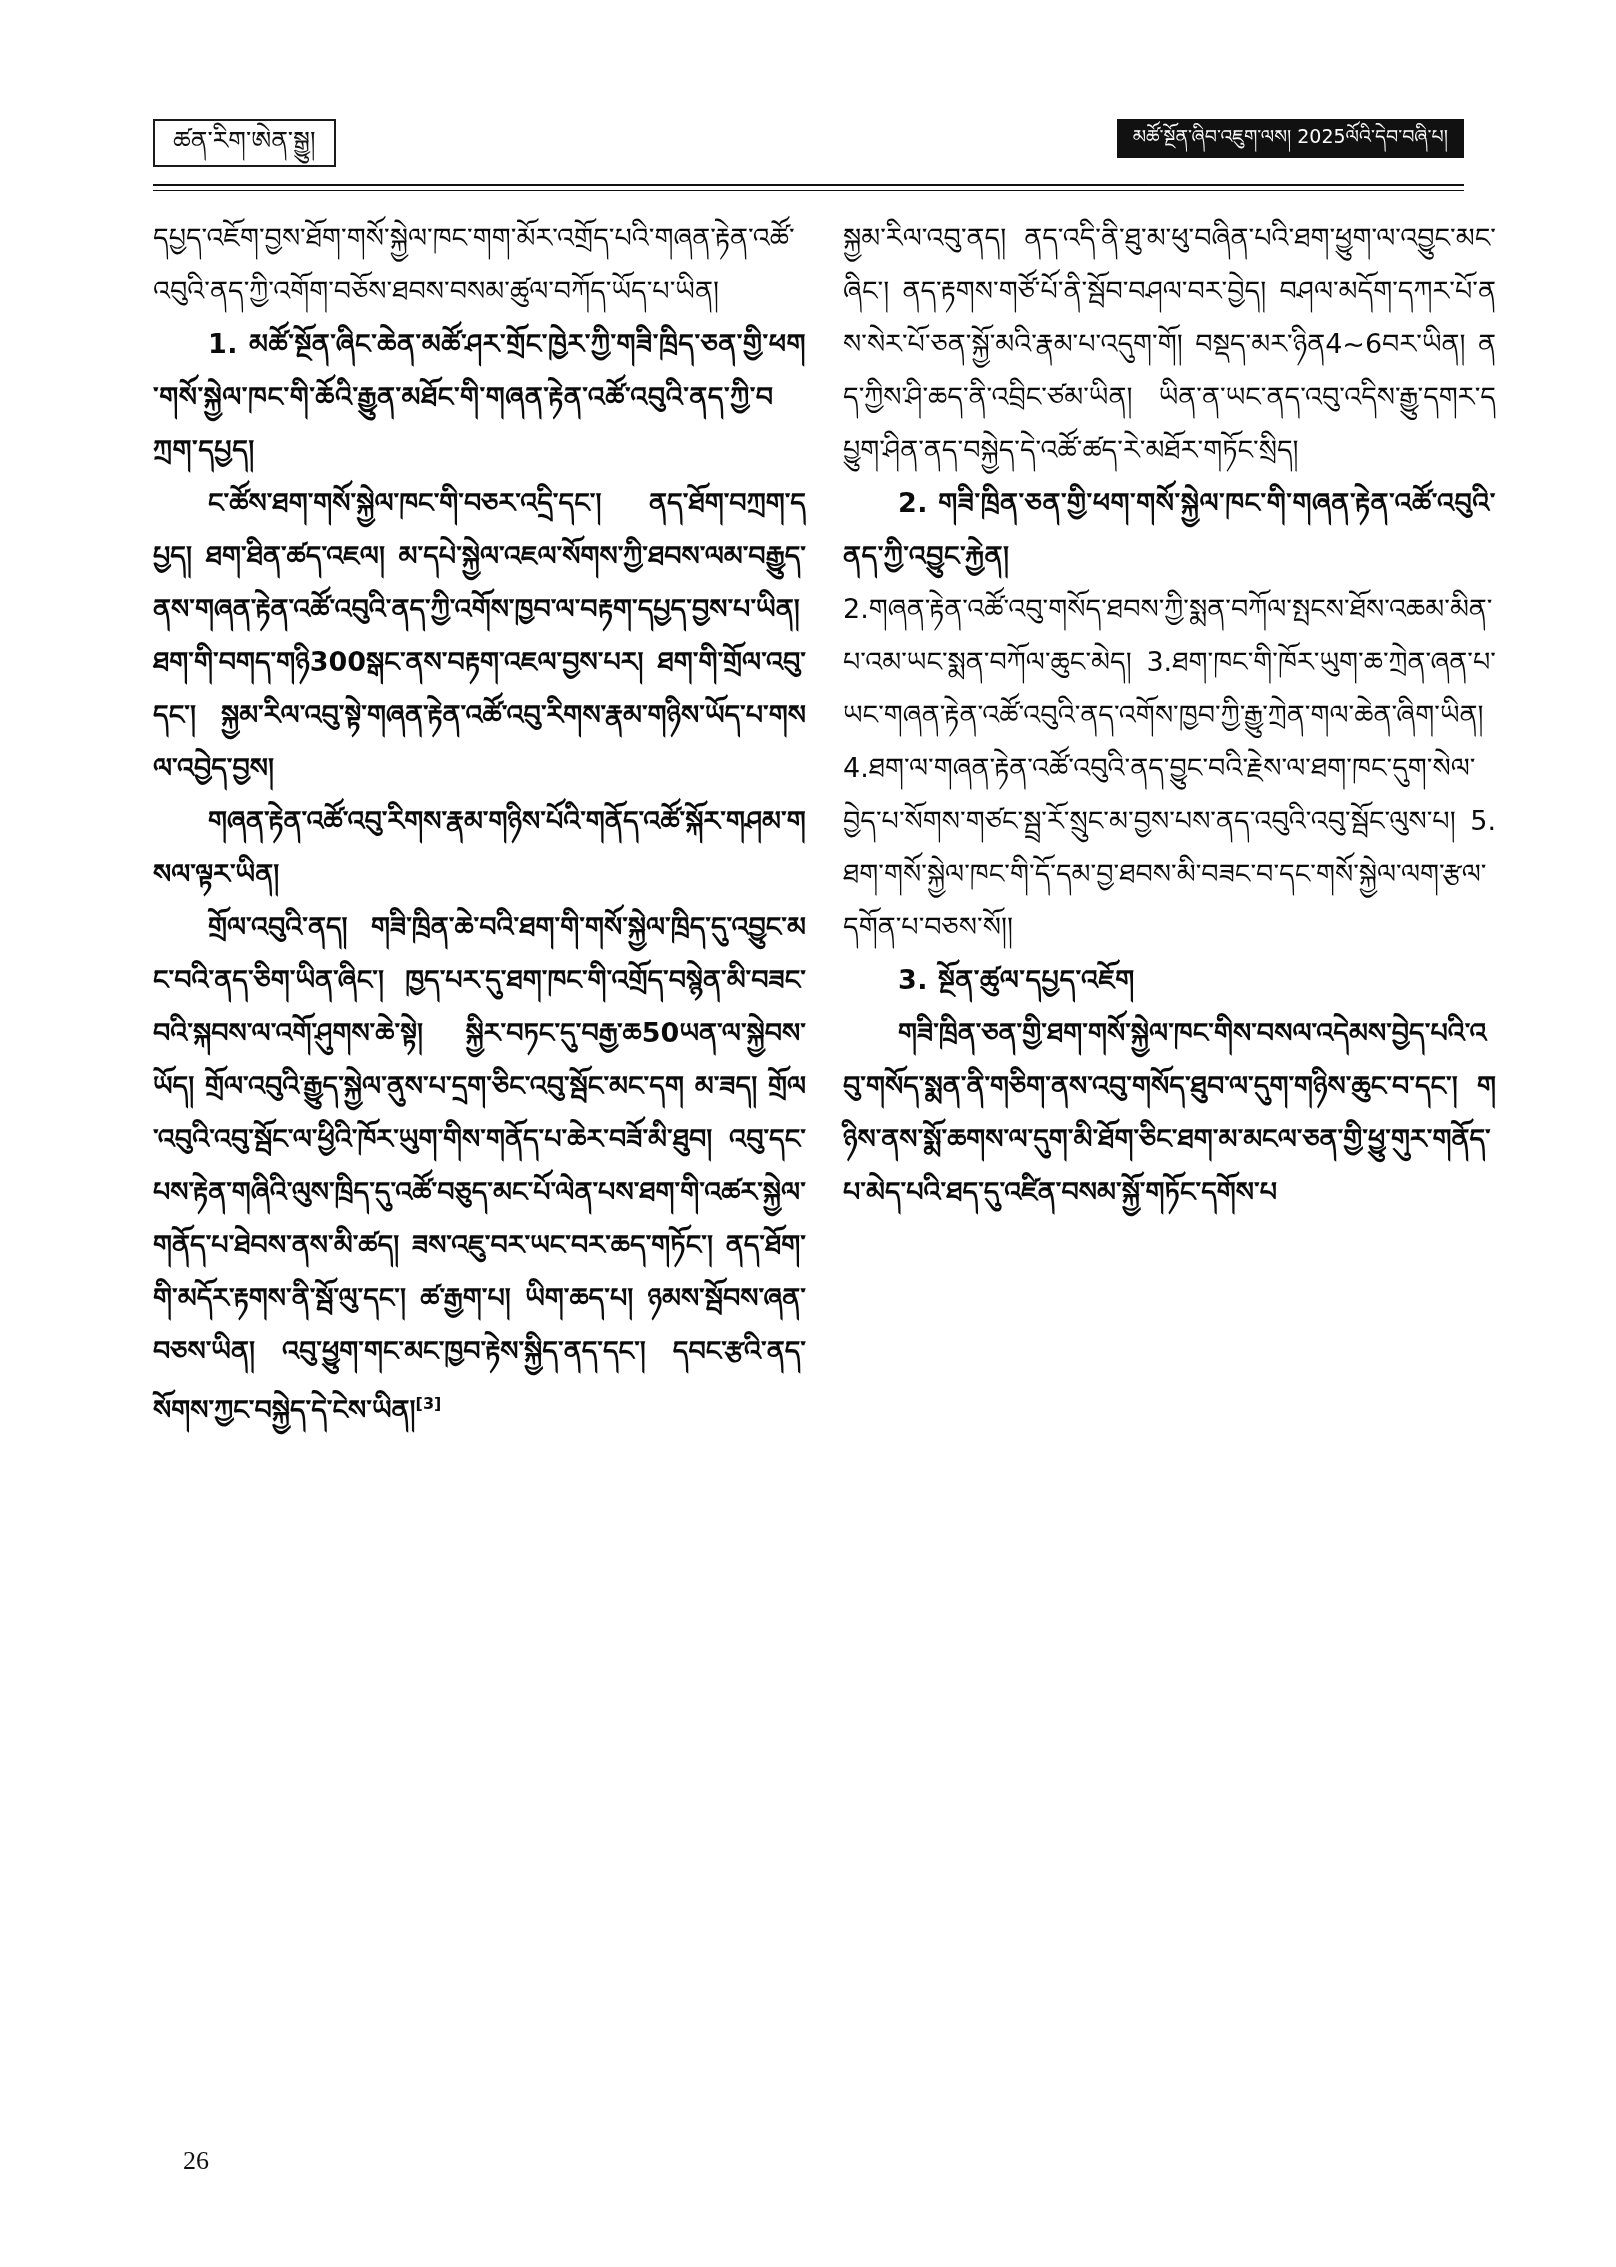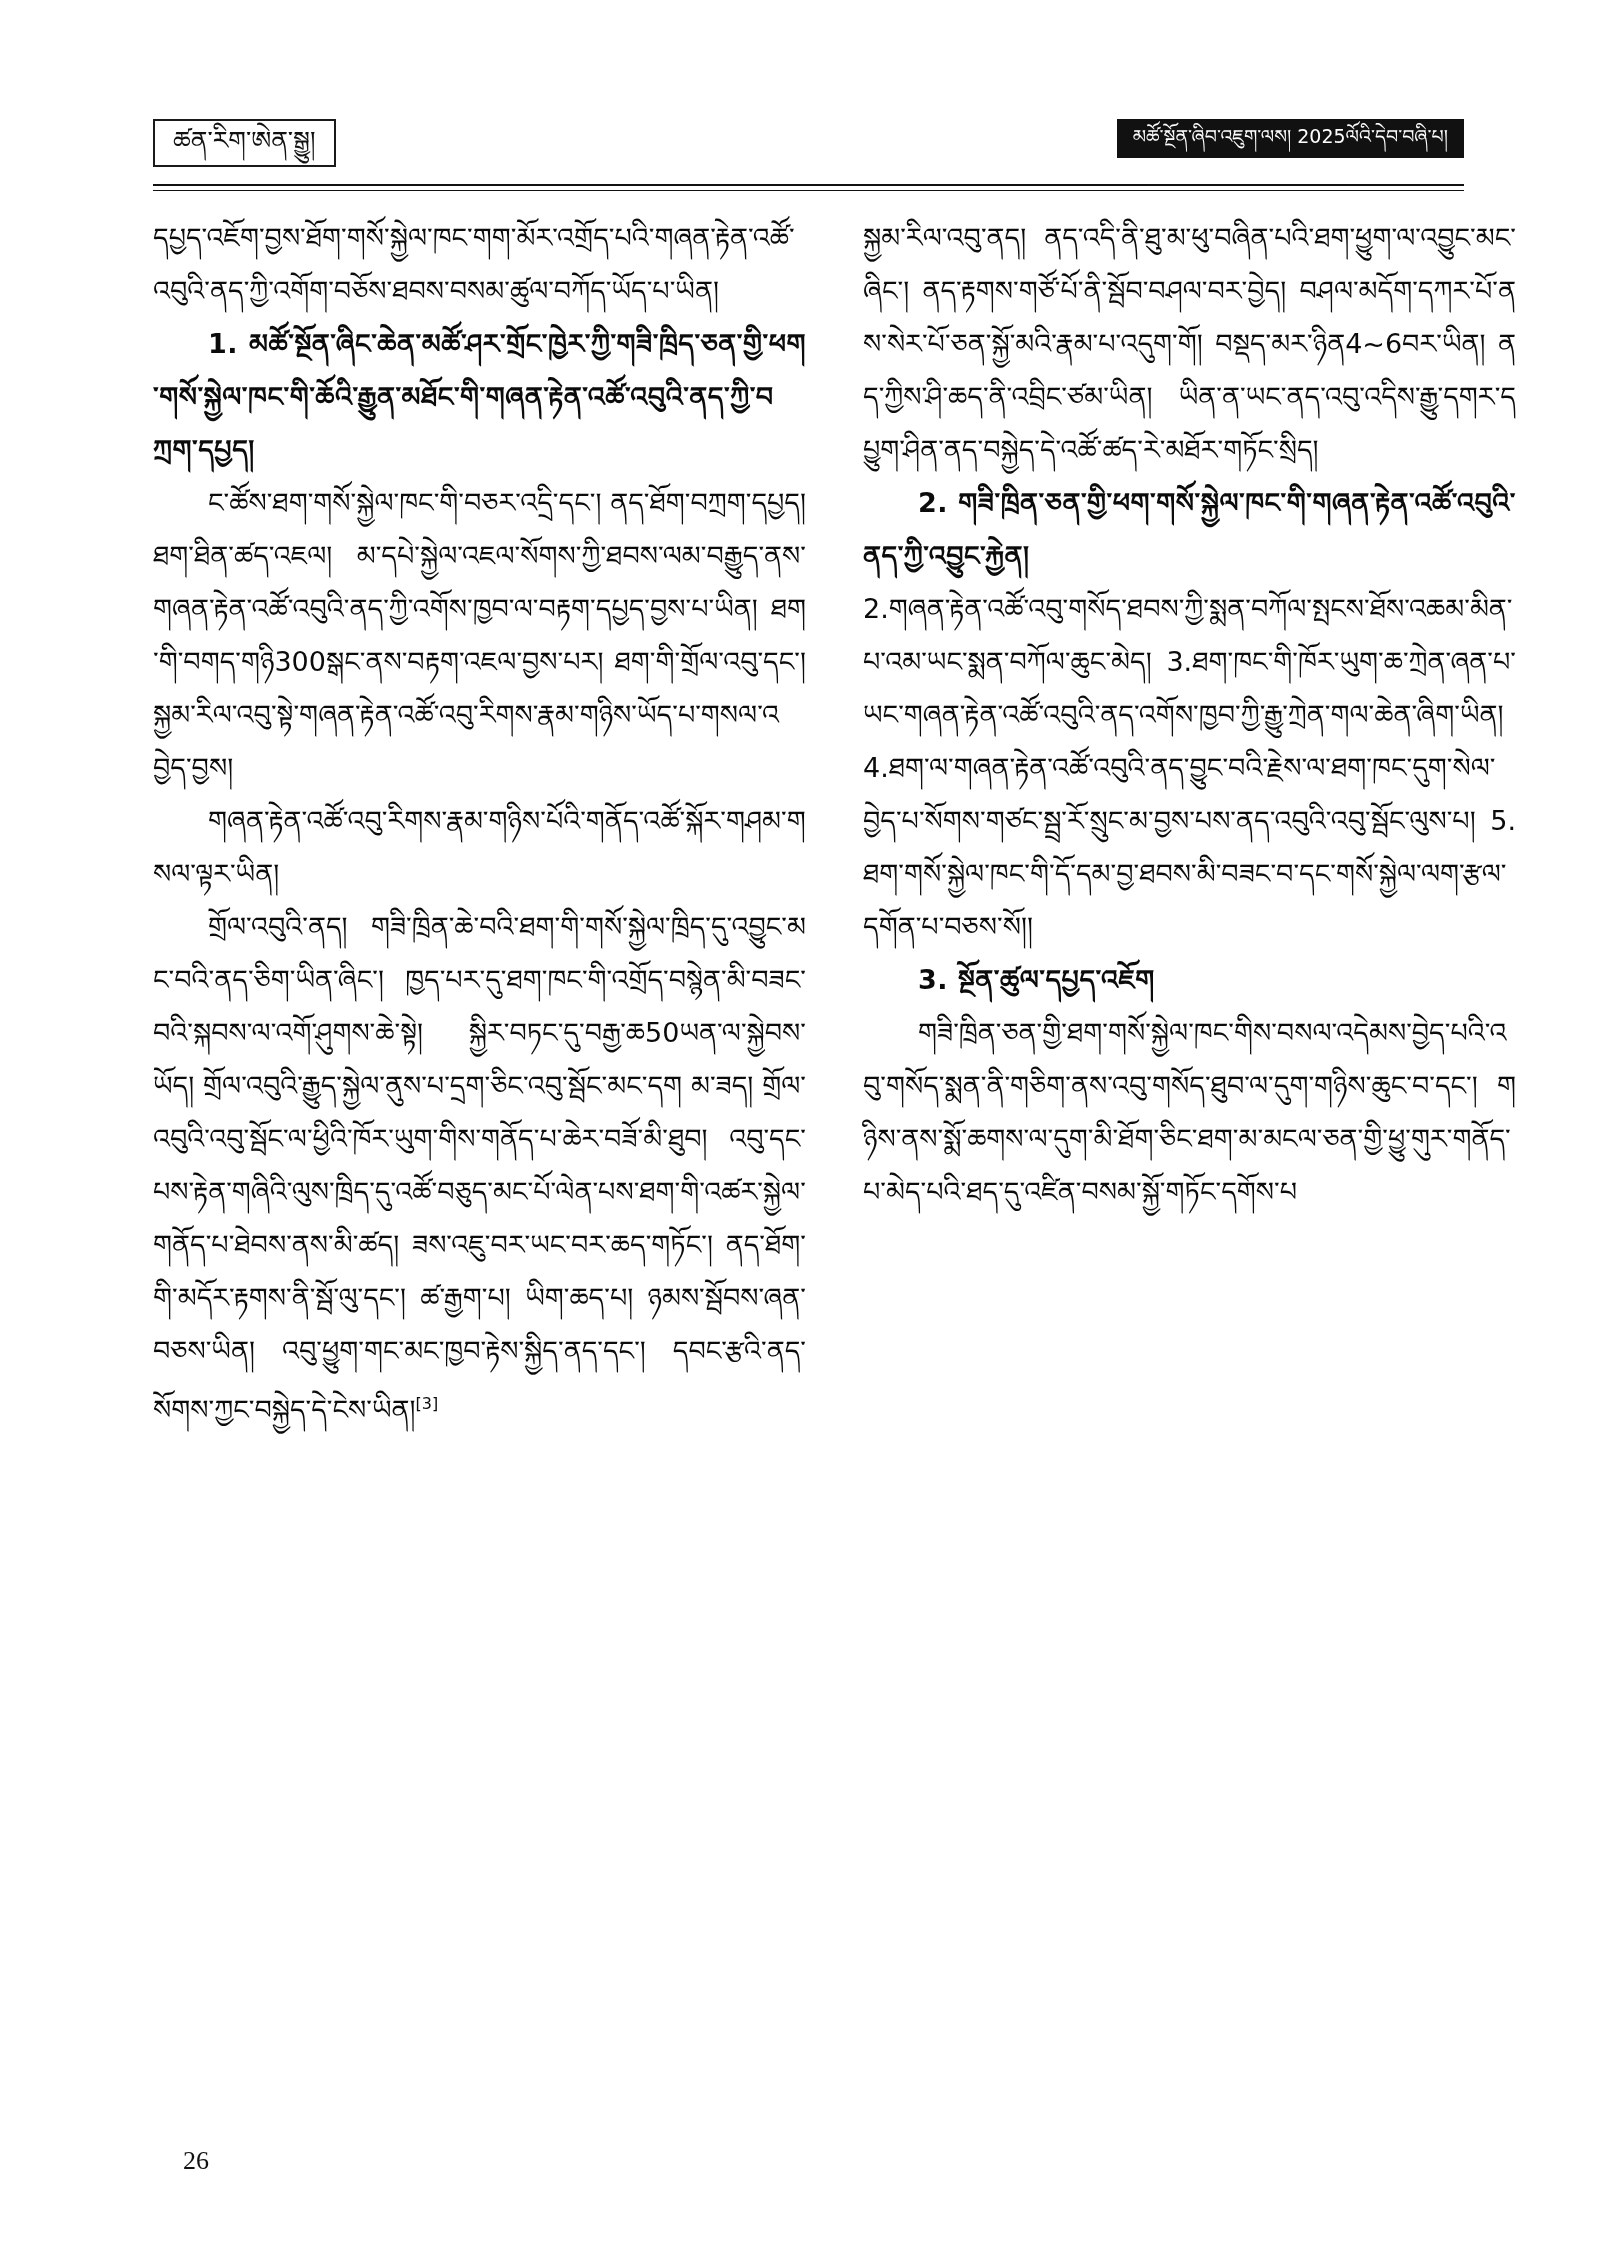--- a/index.html
+++ b/index.html
@@ -69,38 +69,39 @@
   }
 
   
   .columns {
     position: absolute;
     left: 153px;
     right: 153px;
     top: 211px;
     bottom: 168px;
     display: flex;
-    gap: 57px;
+    gap: 37px;
   }
   .col {
     width: 653px;
     flex: 0 0 653px;
   }
 
   p {
     margin: 0;
     font-size: 27px;
     line-height: 53px;
     color: #0b0b0b;
     text-align: justify;
     text-justify: inter-character;
     word-break: break-all;
   }
   p.indent {
     text-indent: 55px;
+    font-weight: bold;
   }
   p.heading {
     font-weight: bold;
     text-indent: 55px;
     letter-spacing: 0.5px;
   }
   p.tight {
     text-align: justify;
   }
   .sup {

